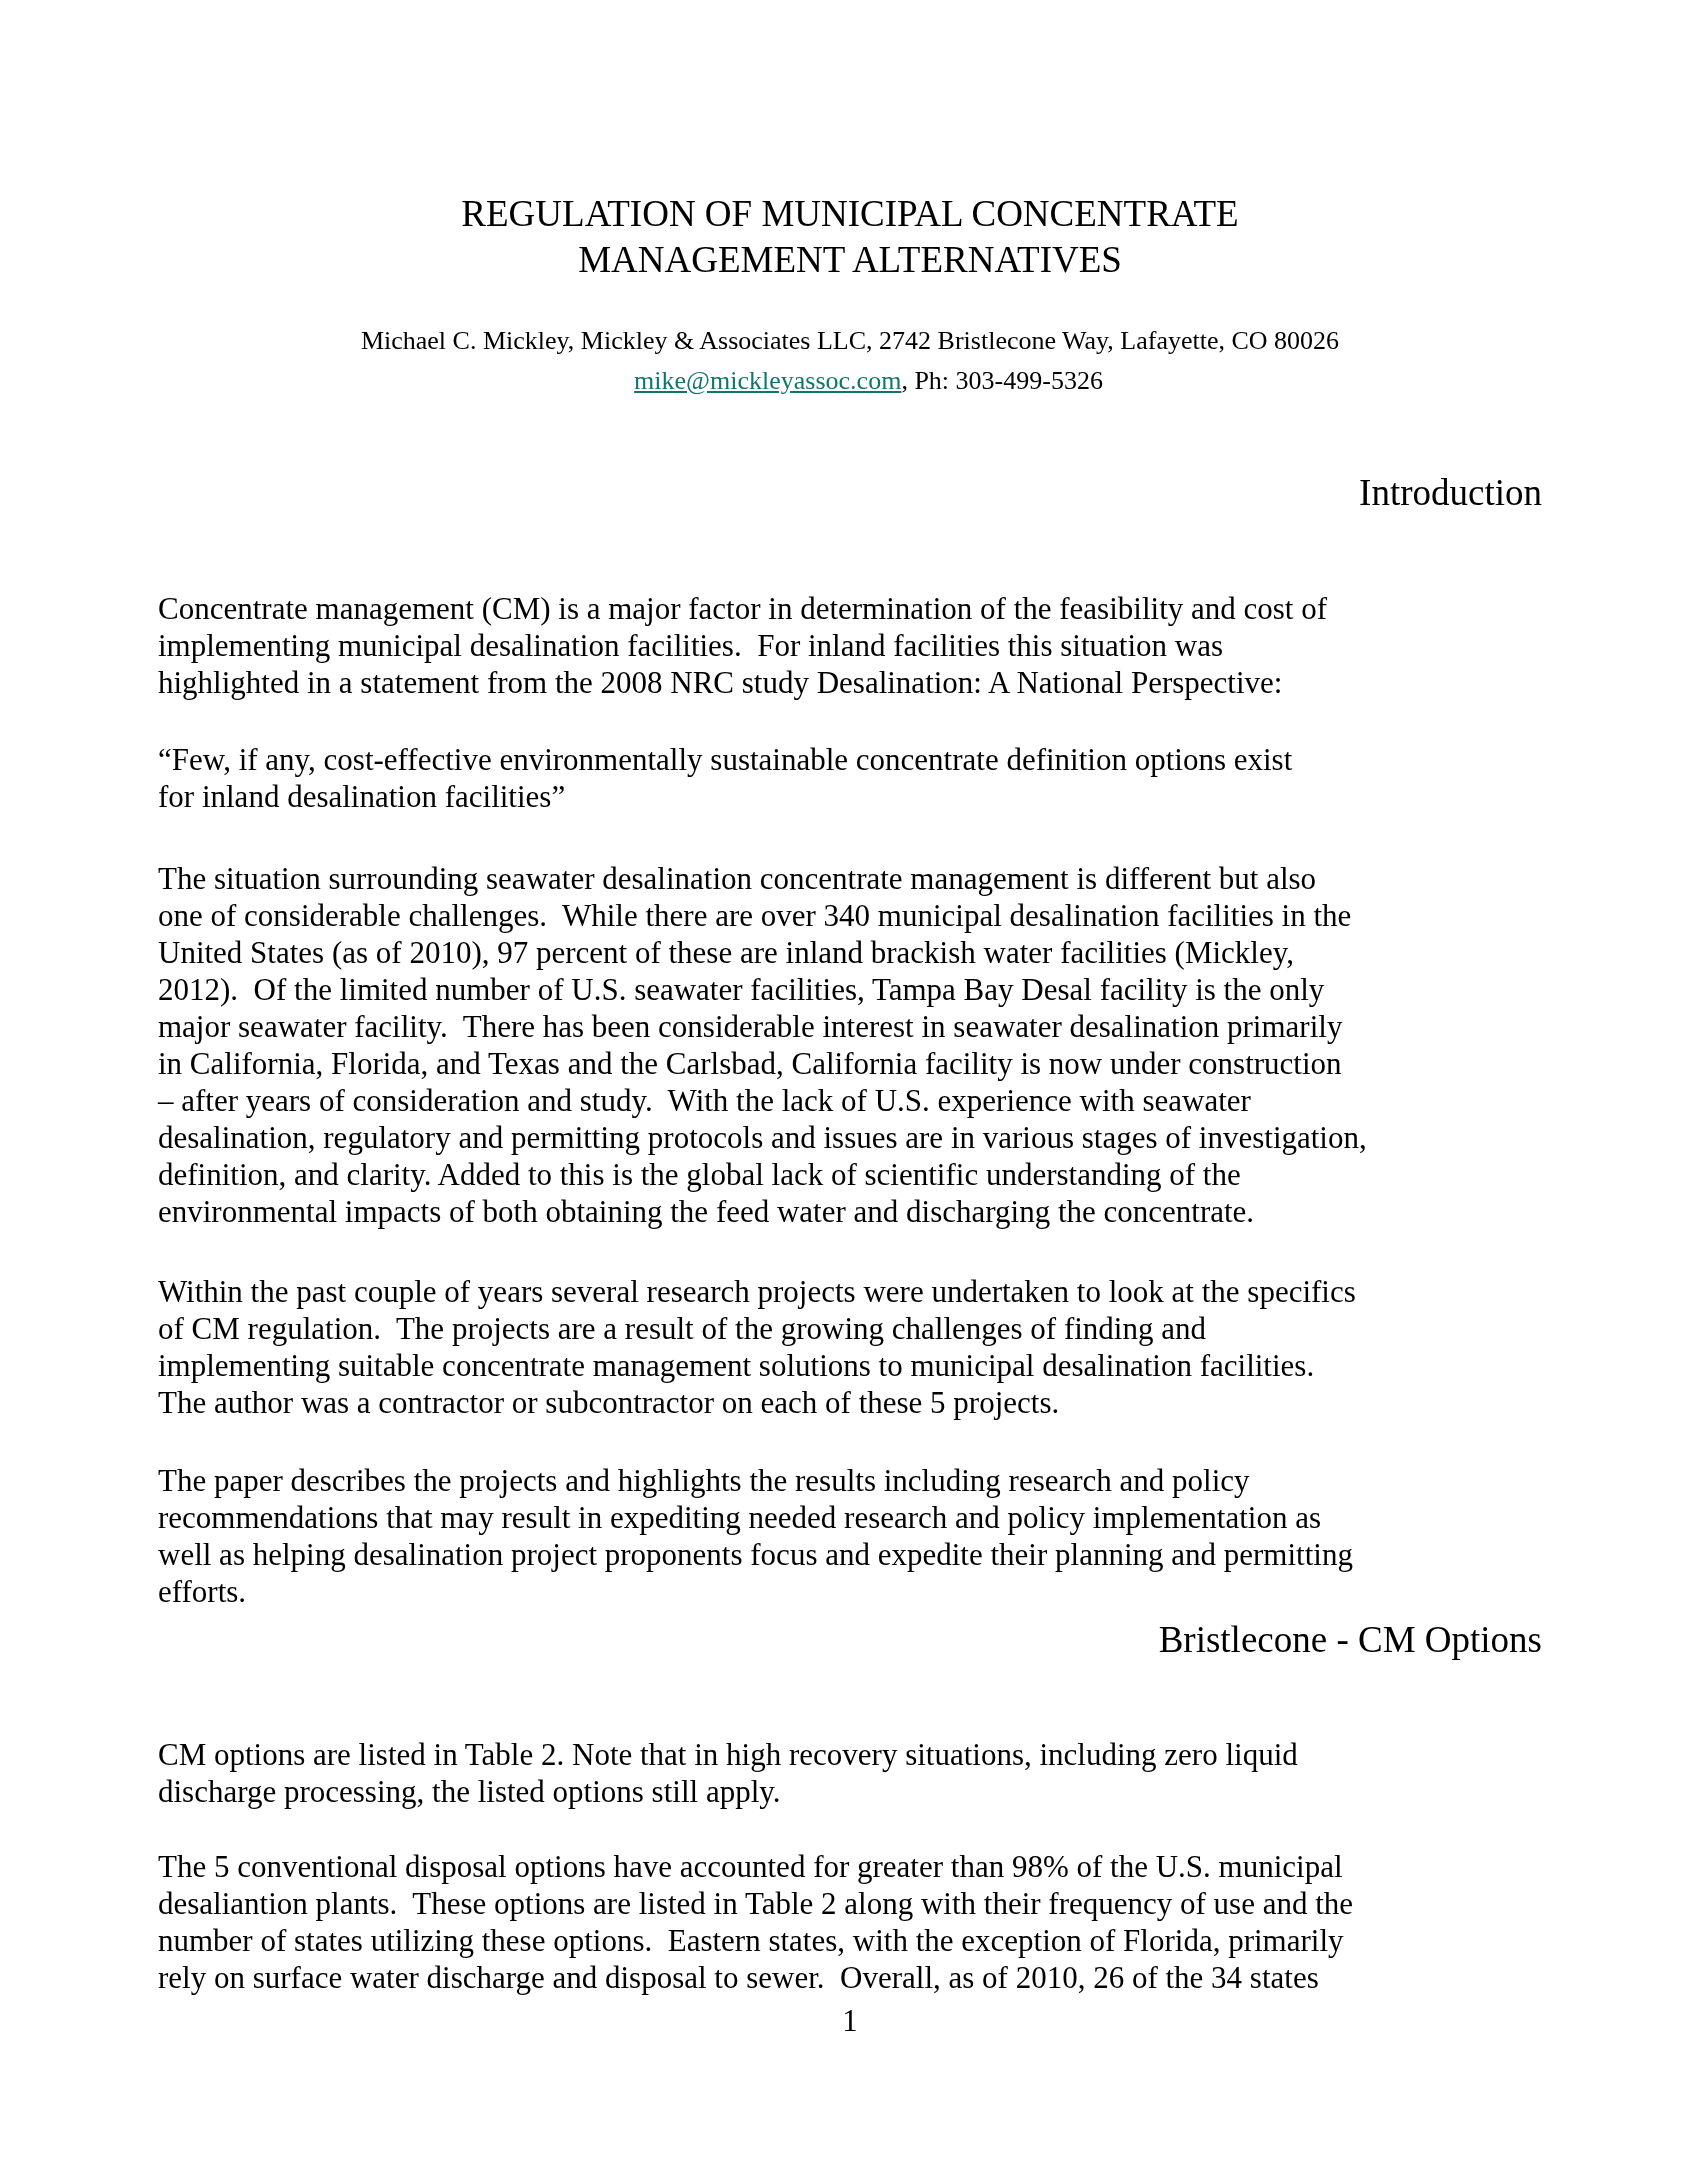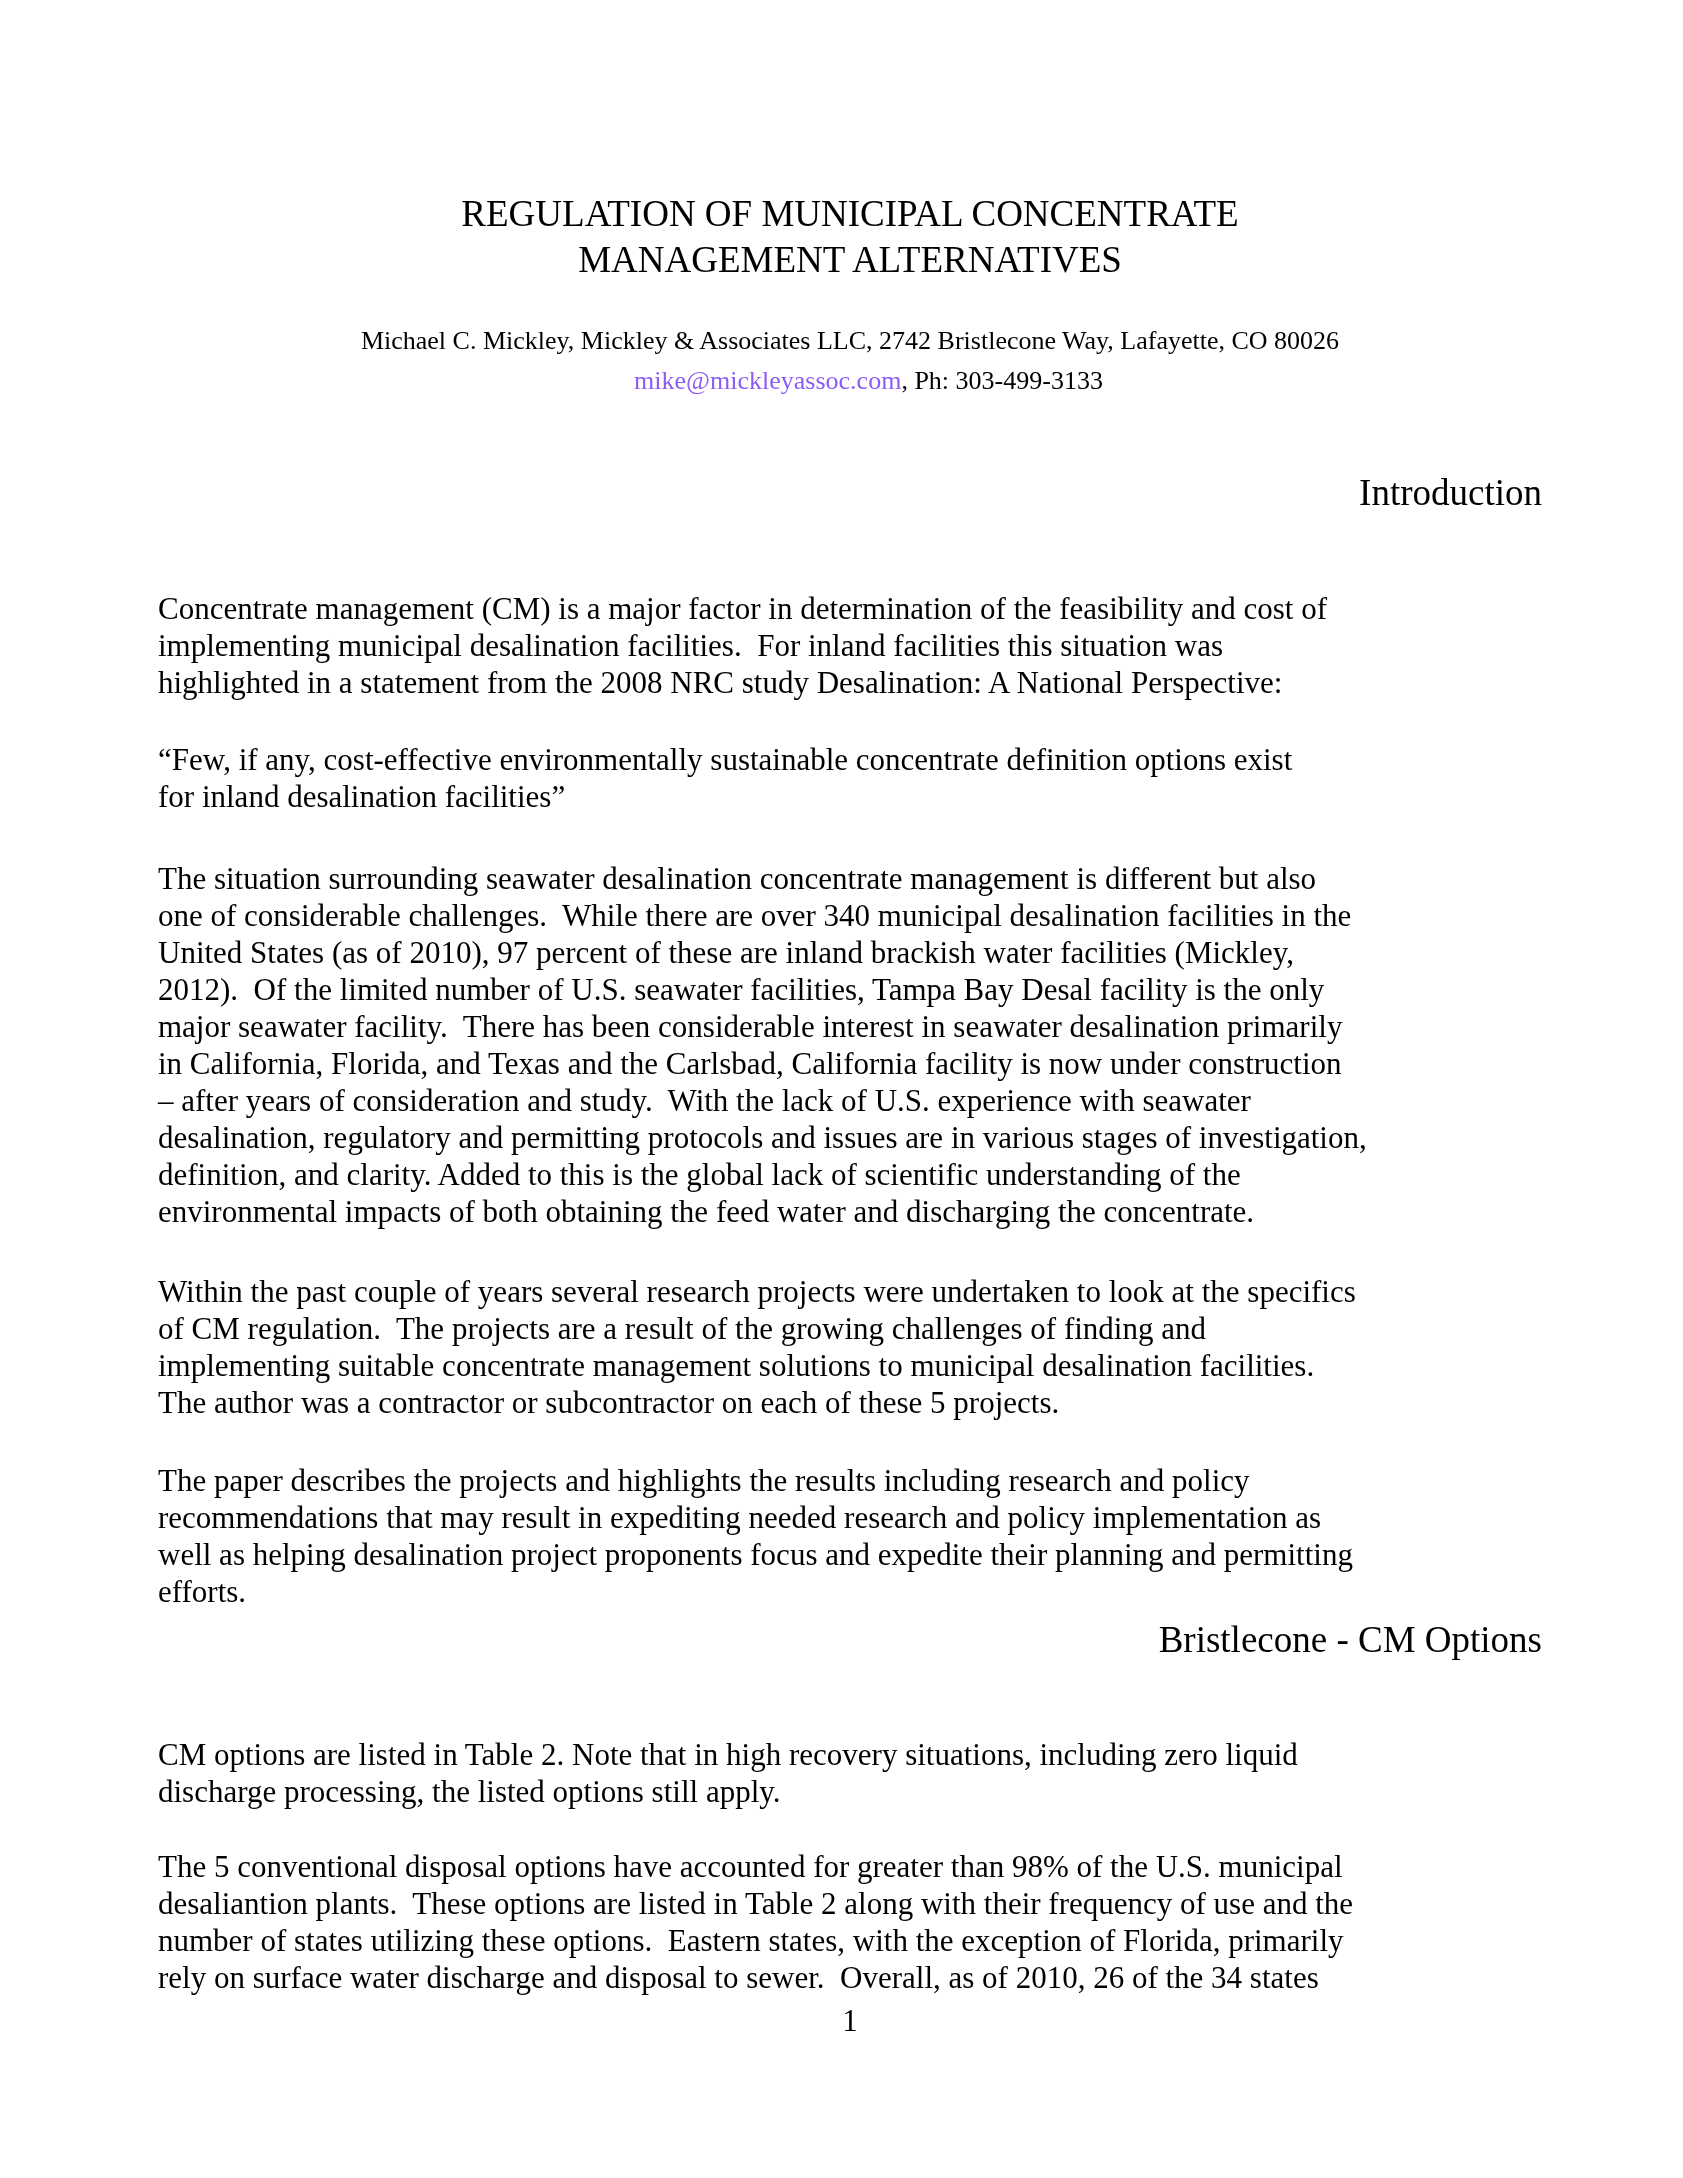--- a/index.html
+++ b/index.html
@@ -50,21 +50,22 @@
     margin-top: 32px;
   }
   .para-1 { top: 558px; }
   .para-quote { top: 709px; }
   .para-2 { top: 828px; }
   .para-3 { top: 1241px; }
   .para-4 { top: 1430px; }
   .para-bg-1 { top: 1704px; }
   .para-bg-2 { top: 1816px; }
   .email-link {
-    color: #8b5cf6;
+    color: #0f766e;
+    text-decoration: underline;
     cursor: pointer;
     margin-left: 37px;
   }
   .page-number {
     top: 2002px;
     font-size: 31px;
     line-height: 37px;
     text-align: center;
   }
 </style>
@@ -72,21 +73,21 @@
 <body>
 
 <div class="page">
 
   <div class="col doc-title">REGULATION OF MUNICIPAL CONCENTRATE
 MANAGEMENT ALTERNATIVES</div>
 
   <div class="col byline-block">
     <div>Michael C. Mickley, Mickley &amp; Associates LLC, 2742 Bristlecone Way, Lafayette, CO 80026</div>
     <div>
-      <a class="email-link">mike@mickleyassoc.com</a><span>, Ph: 303-499-3133</span>
+      <a class="email-link">mike@mickleyassoc.com</a><span>, Ph: 303-499-5326</span>
     </div>
   </div>
 
   <div class="col heading heading-intro">Introduction</div>
 
   <div class="col para para-1">Concentrate management (CM) is a major factor in determination of the feasibility and cost of
 implementing municipal desalination facilities.  For inland facilities this situation was
 highlighted in a statement from the 2008 NRC study Desalination: A National Perspective:</div>
 
   <div class="col para para-quote">“Few, if any, cost-effective environmentally sustainable concentrate definition options exist

